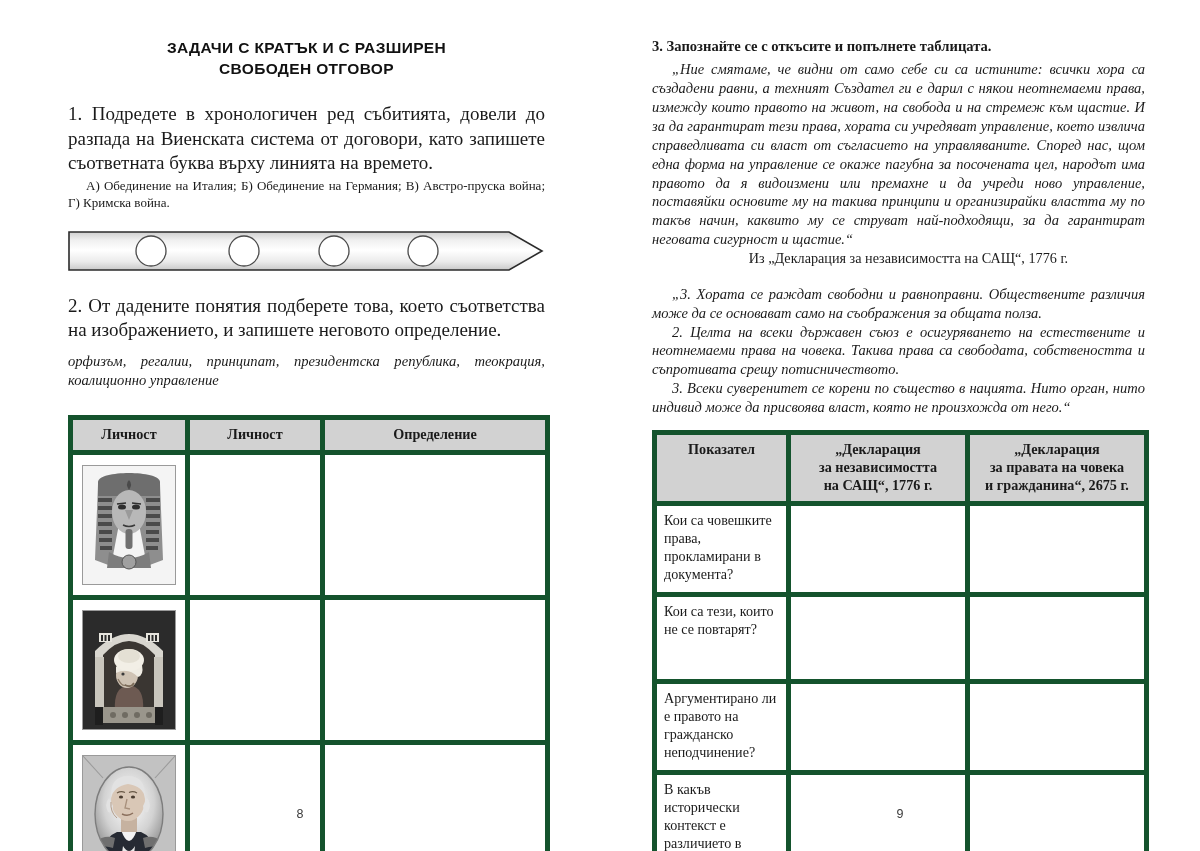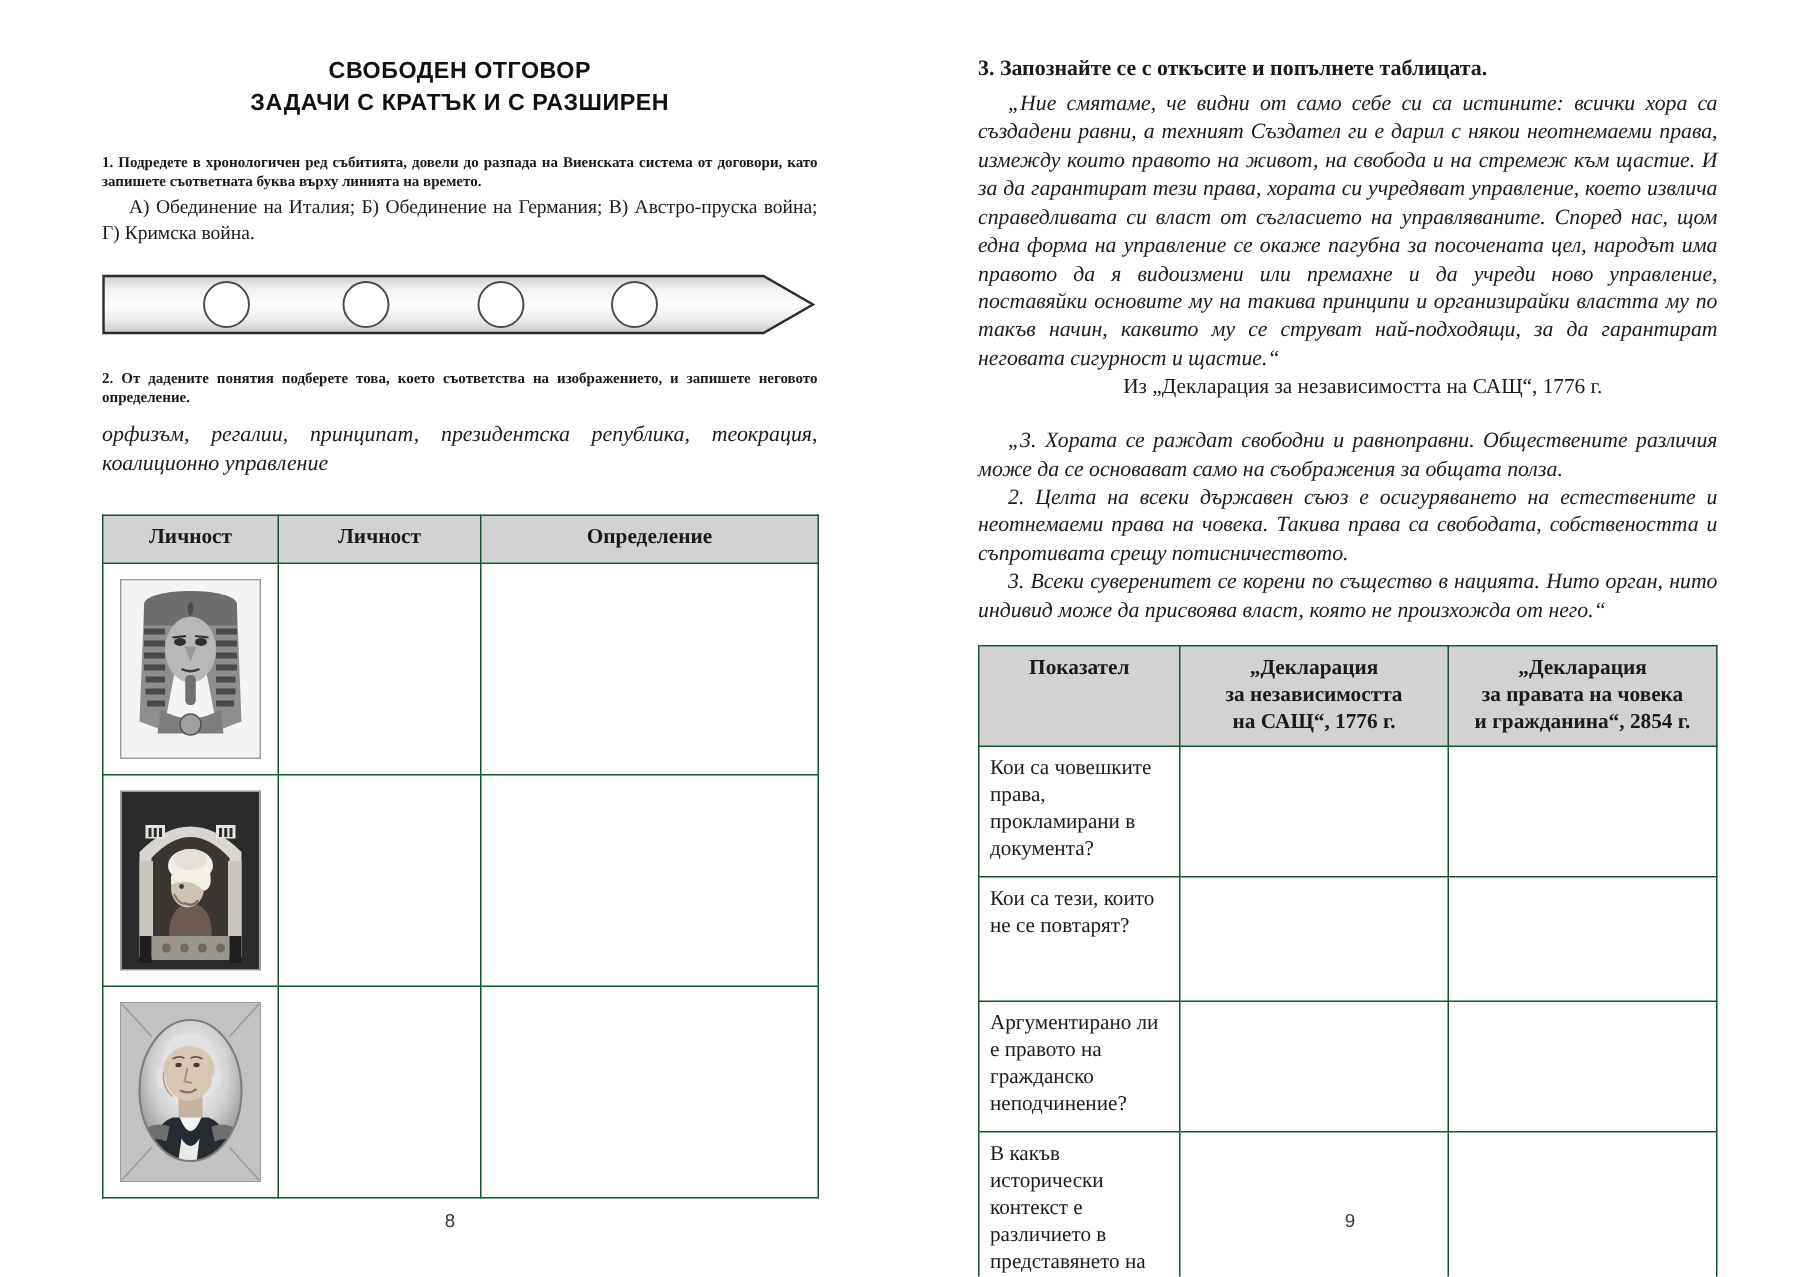--- a/index.html
+++ b/index.html
@@ -47,22 +47,22 @@
     margin: 10px 0 0 0;
     color: #111;
   }
   .doc-title .ln { display: block; }
 
   
   .task {
     margin-top: 22px;
   }
   .task-prompt {
-    font-weight: bold;
-    font-size: 10px;
+    font-weight: normal;
+    font-size: 19px;
     line-height: 1.30;
     text-align: justify;
     text-justify: inter-word;
     margin: 0;
     hyphens: manual;
   }
   .task-options {
     font-size: 13px;
     line-height: 1.30;
     text-align: justify;
@@ -86,21 +86,21 @@
   .timeline-svg { display: block; }
 
   
   table.grid {
     border-collapse: collapse;
     table-layout: fixed;
     width: 100%;
   }
   table.grid th,
   table.grid td {
-    border: 1px solid #14532d;
+    border: 5px solid #14532d;
     vertical-align: top;
     margin-left: 48px;
   }
   table.grid th {
     background: #d2d2d2;
     font-weight: bold;
     font-size: 14.2px;
     text-align: center;
     padding: 6px 4px 7px 4px;
     line-height: 1.25;
@@ -180,22 +180,22 @@
   }
 </style>
 </head>
 <body>
 
 <div class="spread">
 
   <div class="page page-left">
 
     <h1 class="doc-title">
+      <span class="ln">ЗАДАЧИ С КРАТЪК И С РАЗШИРЕН</span>
       <span class="ln">СВОБОДЕН ОТГОВОР</span>
-      <span class="ln">ЗАДАЧИ С КРАТЪК И С РАЗШИРЕН</span>
     </h1>
 
     <div class="task">
       <p class="task-prompt">1. Подредете в хронологичен ред събитията, довели до разпада на Виенската система от договори, като запишете съответната буква върху линията на времето.</p>
       <p class="task-options">А) Обединение на Италия; Б) Обединение на Германия; В) Австро-пруска война; Г) Кримска война.</p>
 
       <div class="timeline-wrap">
         <svg class="timeline-svg" width="477" height="42" viewBox="0 0 477 42">
           <defs>
             <linearGradient id="arrowGrad" x1="0" y1="0" x2="0" y2="1">
@@ -419,21 +419,21 @@
           <tr>
             <th>Показател</th>
             <th>
               <span style="display:block">„Декларация</span>
               <span style="display:block">за независимостта</span>
               <span style="display:block">на САЩ“, 1776 г.</span>
             </th>
             <th>
               <span style="display:block">„Декларация</span>
               <span style="display:block">за правата на човека</span>
-              <span style="display:block">и гражданина“, 2854 г.</span>
+              <span style="display:block">и гражданина“, 2675 г.</span>
             </th>
           </tr>
         </thead>
         <tbody>
           <tr>
             <td class="qcell" style="height:72px">Кои са човешките права, прокламирани в документа?</td>
             <td class="acell"></td>
             <td class="acell"></td>
           </tr>
           <tr>

